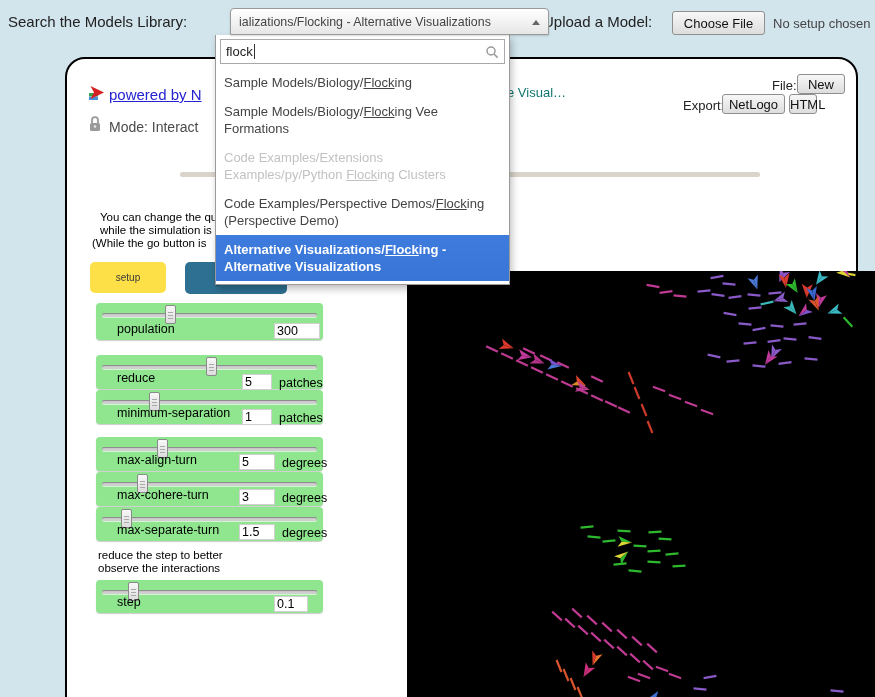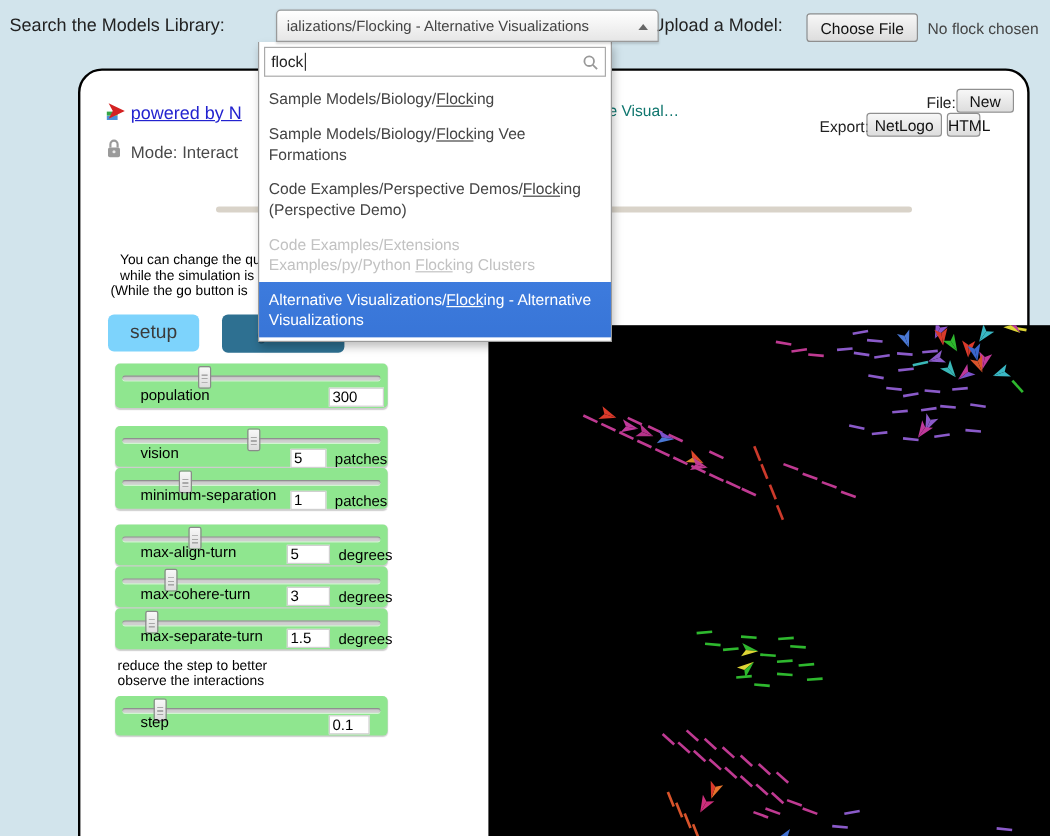--- a/index.html
+++ b/index.html
@@ -37,41 +37,41 @@
   }
   #dropdown-search {
     position:relative; margin:4px; height:25px; border:1px solid #aaa; background:#fff;
   }
   #dropdown-search .q-text { position:absolute; left:5px; top:4px; font-size:13px; color:#222; }
   #dropdown-search .caret { position:absolute; top:4px; width:1px; height:15px; background:#333; display:inline-block; }
   #dropdown-search svg { position:absolute; right:5px; top:5px; }
   .dd-item { padding:6px 8px; font-size:13px; line-height:17px; color:#444; cursor:pointer; }
   .dd-item u { text-decoration:underline; }
   .dd-item.disabled { color:#c2c2c2; cursor:default; }
-  .dd-item.selected { background:linear-gradient(#3d7bdd,#3875d7); background-color:#3875d7; color:#fff; font-weight:normal; }
+  .dd-item.selected { background:linear-gradient(#3d7bdd,#3875d7); background-color:#3875d7; color:#fff; font-weight:bold; }
 
   
   #model-container {
     position:absolute; left:65px; top:57px; width:793px; height:700px;
     background:#fff; border:2px solid #000; border-radius:20px;
   }
   #powered-link { position:absolute; left:109px; top:86px; font-size:15px; color:#2323cf; text-decoration:underline; cursor:pointer; }
   #netlogo-logo { position:absolute; left:88px; top:84px; }
   #page-title { position:absolute; left:507px; top:85px; font-size:13px; font-weight:normal; color:#0f766e; }
   #file-label { position:absolute; left:772px; top:78px; font-size:13px; color:#222; }
   #export-label { position:absolute; left:683px; top:98px; font-size:13px; color:#222; }
   #lock-icon { position:absolute; left:88px; top:115px; }
   #mode-text { position:absolute; left:109px; top:119px; font-size:14px; color:#4a4a4a; }
   #divider { position:absolute; left:180px; top:172px; width:580px; height:5px; background:#d9d3c9; border-radius:3px; }
 
   
   .note { position:absolute; font-size:11.5px; line-height:13px; color:#000; }
   #setup-btn {
     position:absolute; left:90px; top:262px; width:76px; height:31px; border:0; border-radius:5px;
-    background:#7dd3fc; color:#3a3a3a; font-size:16px; font-family:"Liberation Sans",sans-serif; cursor:pointer;
+    background:#fde047; color:#3a3a3a; font-size:10px; font-family:"Liberation Sans",sans-serif; cursor:pointer;
   }
   #go-btn {
     position:absolute; left:185px; top:262px; width:102px; height:32px; border:0; border-radius:5px;
     background:#2e7091; color:#1d4a63; font-size:14px; font-family:"Liberation Sans",sans-serif; cursor:pointer;
     padding-right:28px;
   }
   #go-btn svg { position:absolute; right:9px; top:9px; }
 
   .slider-box { position:absolute; left:96px; width:227px; background:#8fe68f; border-radius:4px;
     box-shadow:0 1px 1px rgba(0,0,0,.2); }
@@ -436,21 +436,21 @@
   <div id="sliders-root">
       <div class="slider-box" style="top: 303px; height: 37px;">
         <div class="slider-track" style="top: 10px;"></div>
         <div class="slider-thumb" style="top: 2px; left: 69.24px;"></div>
         <span class="slider-label">population</span>
         <input class="slider-value" value="300" style="left: 178px; width: 46px; top: 20px;">
       </div>
       <div class="slider-box" style="top: 355px; height: 34px;">
         <div class="slider-track" style="top: 10px;"></div>
         <div class="slider-thumb" style="top: 2px; left: 110.04px;"></div>
-        <span class="slider-label">vision</span>
+        <span class="slider-label">reduce</span>
         <input class="slider-value" value="5" style="left: 146px; width: 30px; top: 19px;">
         <span class="slider-unit" style="left: 183px; top: 21px;">patches</span>
       </div>
       <div class="slider-box" style="top: 390px; height: 34px;">
         <div class="slider-track" style="top: 10px;"></div>
         <div class="slider-thumb" style="top: 2px; left: 52.92px;"></div>
         <span class="slider-label">minimum-separation</span>
         <input class="slider-value" value="1" style="left: 146px; width: 30px; top: 19px;">
         <span class="slider-unit" style="left: 183px; top: 21px;">patches</span>
       </div>
@@ -486,33 +486,33 @@
   <div class="note" style="left:98px;top:549px;">reduce the step to better</div>
   <div class="note" style="left:98px;top:562px;">observe the interactions</div>
 
   <span class="topbar-label" style="left:8px;top:13px;">Search the Models Library:</span>
   <div id="model-select">
     <span class="sel-text">ializations/Flocking - Alternative Visualizations</span>
     <span class="up-arrow"></span>
   </div>
   <span class="topbar-label" style="left:543px;top:13px;">Upload a Model:</span>
   <button class="gray-btn" style="left:672px;top:11px;width:93px;height:24px;font-size:13px;z-index:6;">Choose File</button>
-  <span class="muted-text" style="left:773px;top:16px;">No flock chosen</span>
+  <span class="muted-text" style="left:773px;top:16px;">No setup chosen</span>
 
   <div id="dropdown-panel">
     <div id="dropdown-search">
       <span class="q-text">flock</span>
       <span class="caret" style="left: 33px;"></span>
       <svg width="14" height="14" viewBox="0 0 14 14">
         <circle cx="6" cy="6" r="4" fill="none" stroke="#999" stroke-width="1.5"></circle>
         <line x1="9" y1="9" x2="12.6" y2="12.6" stroke="#999" stroke-width="1.5"></line>
       </svg>
     </div>
     <div id="dd-items">
         <div class="dd-item"><span>Sample Models/Biology/</span><u>Flock</u><span>ing</span></div>
         <div class="dd-item"><span>Sample Models/Biology/</span><u>Flock</u><span>ing Vee Formations</span></div>
+        <div class="dd-item disabled"><span>Code Examples/Extensions Examples/py/Python </span><u>Flock</u><span>ing Clusters</span></div>
         <div class="dd-item"><span>Code Examples/Perspective Demos/</span><u>Flock</u><span>ing (Perspective Demo)</span></div>
-        <div class="dd-item disabled"><span>Code Examples/Extensions Examples/py/Python </span><u>Flock</u><span>ing Clusters</span></div>
         <div class="dd-item selected"><span>Alternative Visualizations/</span><u>Flock</u><span>ing - Alternative Visualizations</span></div>
       </div>
   </div>
 
 </div>
 
 </body></html>

